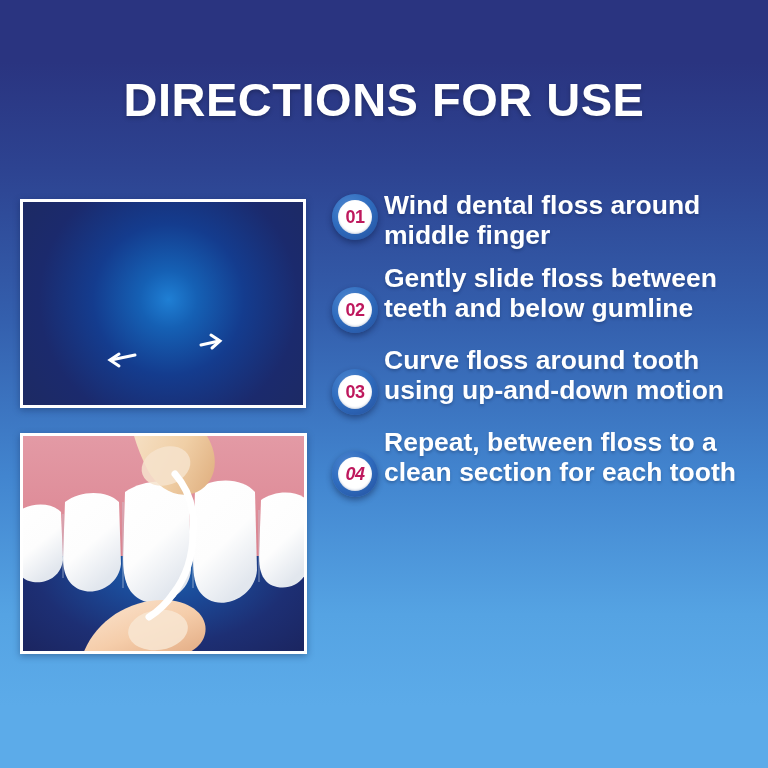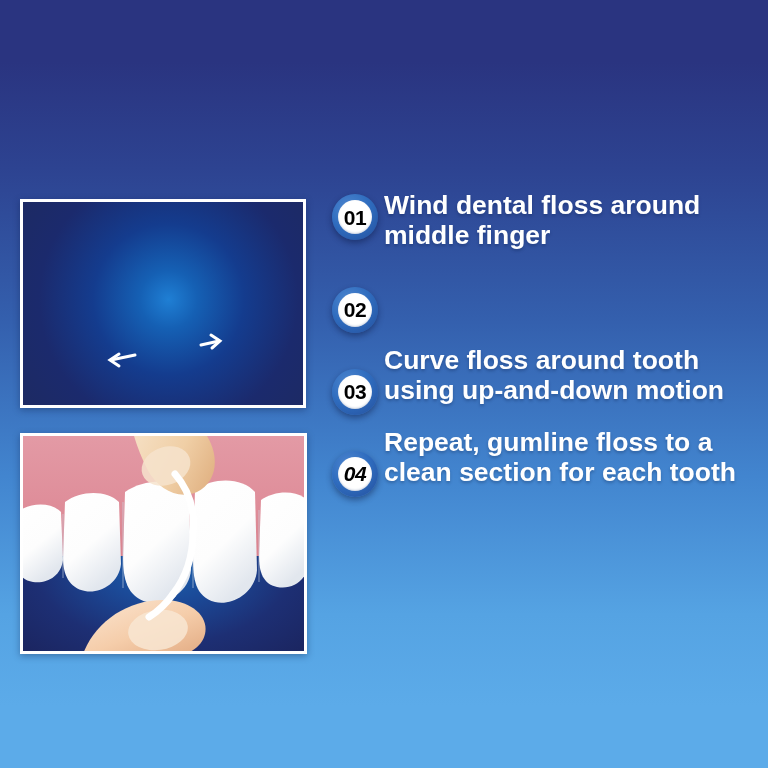--- a/index.html
+++ b/index.html
@@ -79,41 +79,42 @@
     filter:drop-shadow(0 2px 2px rgba(8,20,60,.4));
     z-index:-1;
   }
   .badge-disc{
     width:34px;height:34px;border-radius:50%;
     background:#ffffff;
     display:flex;align-items:center;justify-content:center;
     box-shadow:inset 0 -1px 2px rgba(40,70,130,.25);
   }
   .badge-num{
-    color:#000000;font-size:21px;font-weight:bold;letter-spacing:-0.5px;line-height:1;
+    color:#be185d;font-size:18px;font-weight:bold;letter-spacing:-0.5px;line-height:1;
   }
   .step-text{
     flex:1;color:#ffffff;font-size:26.5px;line-height:1.13;
     padding-top:1px;
     text-shadow:0 2px 3px rgba(10,30,70,.30);
     font-weight:bold;
   }
 
   
   .step-1 .badge-wrap{padding-top:4px;}
   .step-2 .badge-wrap{padding-top:24px;}
   .step-3 .badge-wrap{padding-top:24px;align-items:center;}
   .step-4 .badge-wrap{padding-top:24px;font-style:italic;}
   svg{display:block;}
 </style>
 </head>
 <body>
 
 <div class="poster">
 
+  <div class="title">DIRECTIONS FOR USE</div>
 
   <div class="panel" id="panel-floss">
     <div class="panel-inner">
       <div class="bg-floss"></div>
 
       <svg width="280" height="203" viewBox="0 0 280 203">
         <defs>
           <linearGradient id="skinL" x1="0" y1="0" x2="1" y2="0.6">
             <stop offset="0%" stop-color="#f7dcc4"></stop>
             <stop offset="45%" stop-color="#f0c6a6"></stop>
@@ -257,20 +258,21 @@
     </div>
 
     <div class="step step-2">
       <div class="badge-wrap">
         <div class="badge">
           <div class="badge-disc">
             <span class="badge-num">02</span>
           </div>
         </div>
       </div>
+      <div class="step-text">Gently slide floss between teeth and below gumline</div>
     </div>
 
     <div class="step step-3">
       <div class="badge-wrap">
         <div class="badge">
           <div class="badge-disc">
             <span class="badge-num">03</span>
           </div>
         </div>
       </div>
@@ -278,17 +280,17 @@
     </div>
 
     <div class="step step-4">
       <div class="badge-wrap">
         <div class="badge">
           <div class="badge-disc">
             <span class="badge-num">04</span>
           </div>
         </div>
       </div>
-      <div class="step-text">Repeat, gumline floss to a clean section for each tooth</div>
+      <div class="step-text">Repeat, between floss to a clean section for each tooth</div>
     </div>
 
   </div>
 </div>
 
 </body></html>

